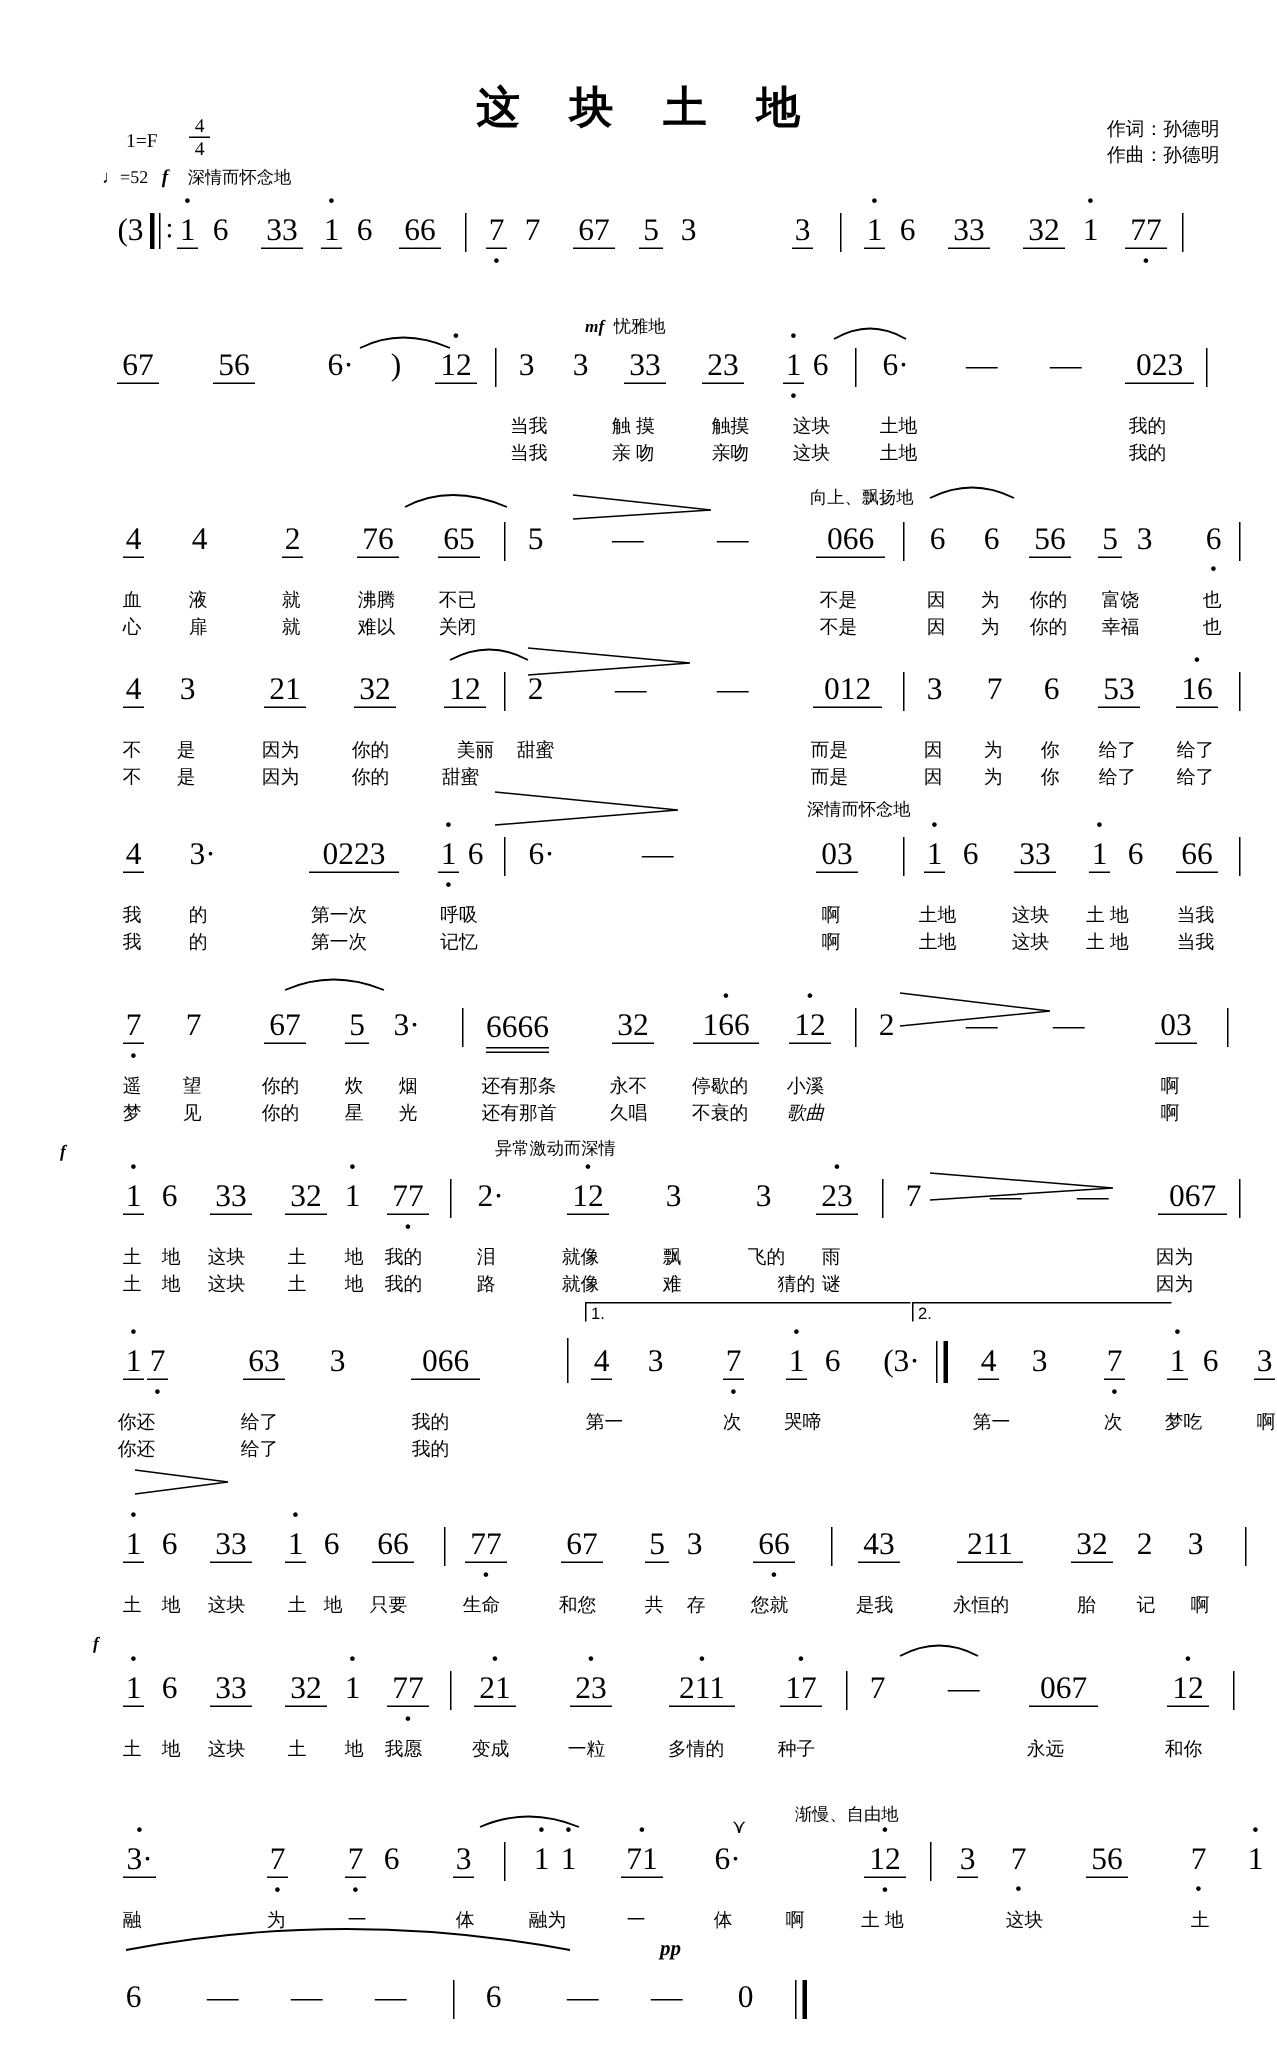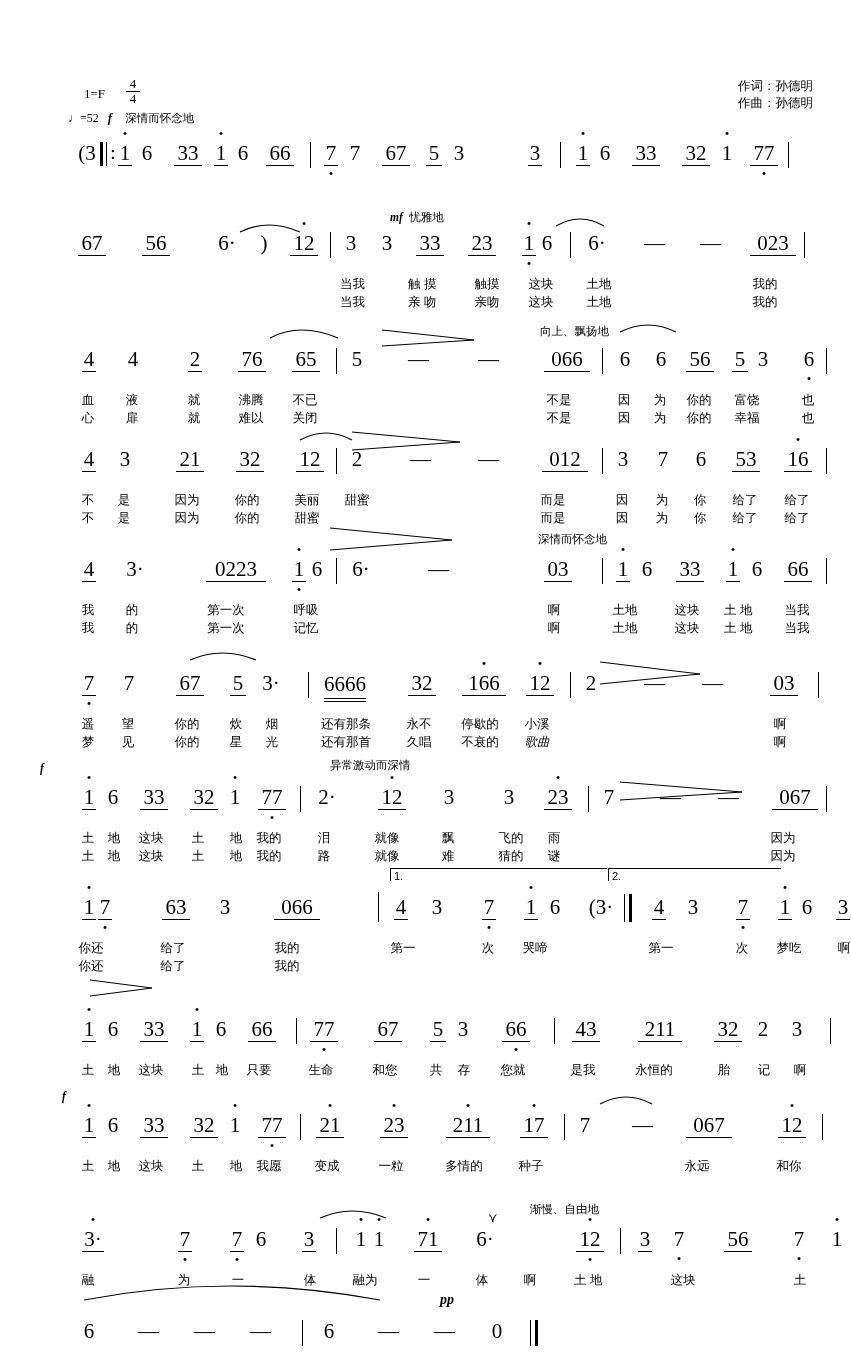--- a/index.html
+++ b/index.html
@@ -144,20 +144,21 @@
   }
   .lw { position: absolute; text-align: center; }
 
   .dyn { font-style: italic; font-weight: bold; font-family: "Liberation Serif", serif; }
 </style>
 </head>
 <body>
 
 <div class="sheet">
 
+  <div class="title">这 块 土 地</div>
 
   <div class="credits">
     <div>作词：孙德明</div>
     <div>作曲：孙德明</div>
   </div>
 
   <div class="keysig">1=F</div>
   <div class="meter">
     <span class="num">4</span>
     <span style="display:block;width:14px;height:1px;background:#000;margin:1px auto;"></span>
@@ -307,21 +308,21 @@
       <span class="n" style="left:616px;width:14px;">6</span>
       <span class="g" style="left:654px;width:28px;">53</span>
       <span class="g dotU" style="left:706px;width:28px;">16</span>
       <span class="bar" style="left:748px;"></span>
     </div>
     <div class="lyr" style="top:44px;">
       <span class="lw" style="left:0px;width:20px;">不</span>
       <span class="lw" style="left:36px;width:20px;">是</span>
       <span class="lw" style="left:96px;width:26px;">因为</span>
       <span class="lw" style="left:156px;width:26px;">你的</span>
-      <span class="lw" style="left:216px;width:26px;">美丽</span>
+      <span class="lw" style="left:226px;width:26px;">美丽</span>
       <span class="lw" style="left:266px;width:26px;">甜蜜</span>
       <span class="lw" style="left:462px;width:26px;">而是</span>
       <span class="lw" style="left:534px;width:20px;">因</span>
       <span class="lw" style="left:574px;width:20px;">为</span>
       <span class="lw" style="left:612px;width:20px;">你</span>
       <span class="lw" style="left:654px;width:26px;">给了</span>
       <span class="lw" style="left:706px;width:26px;">给了</span>
     </div>
     <div class="lyr" style="top:62px;">
       <span class="lw" style="left:0px;width:20px;">不</span>
@@ -468,21 +469,21 @@
     <div class="lyr" style="top:62px;">
       <span class="lw" style="left:0px;width:20px;">土</span>
       <span class="lw" style="left:26px;width:20px;">地</span>
       <span class="lw" style="left:60px;width:26px;">这块</span>
       <span class="lw" style="left:110px;width:20px;">土</span>
       <span class="lw" style="left:148px;width:20px;">地</span>
       <span class="lw" style="left:178px;width:26px;">我的</span>
       <span class="lw" style="left:236px;width:20px;">路</span>
       <span class="lw" style="left:296px;width:26px;">就像</span>
       <span class="lw" style="left:360px;width:20px;">难</span>
-      <span class="lw" style="left:420px;width:26px;">猜的</span>
+      <span class="lw" style="left:440px;width:26px;">猜的</span>
       <span class="lw" style="left:466px;width:20px;">谜</span>
       <span class="lw" style="left:692px;width:26px;">因为</span>
     </div>
   </div>
 
   <div class="sys" style="top:896px;">
 
     <div style="position:absolute;left:390px;top:-28px;width:216px;height:12px;border-left:1.5px solid #000;border-top:1.5px solid #000;"></div>
     <div style="position:absolute;left:394px;top:-26px;font-size:11px;font-family:'Liberation Sans',sans-serif;">1.</div>
     <div style="position:absolute;left:608px;top:-28px;width:172px;height:12px;border-left:1.5px solid #000;border-top:1.5px solid #000;"></div>

